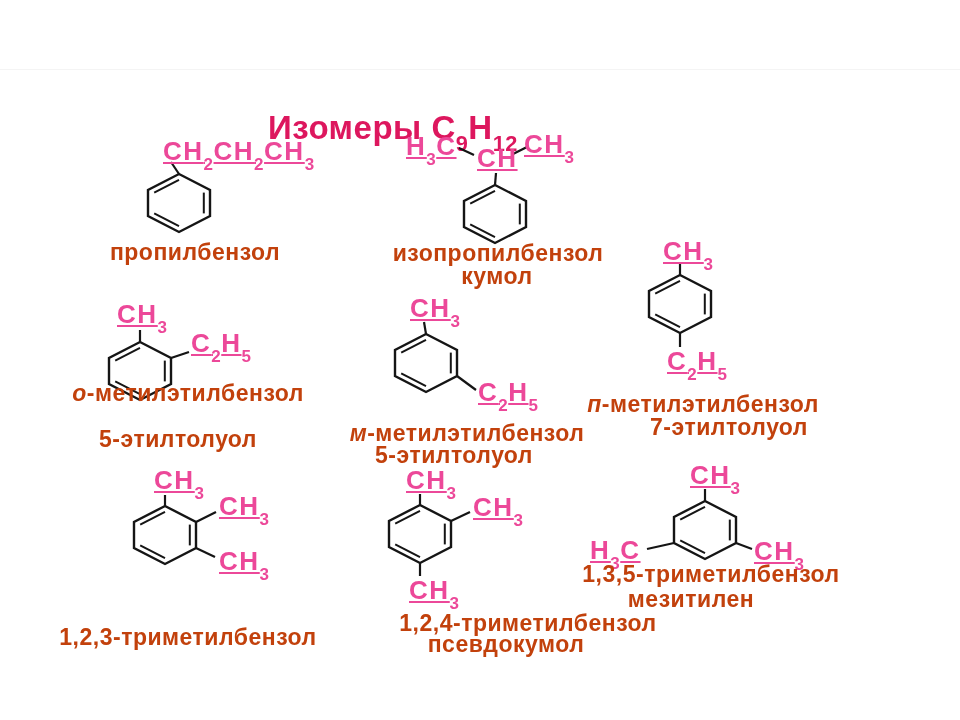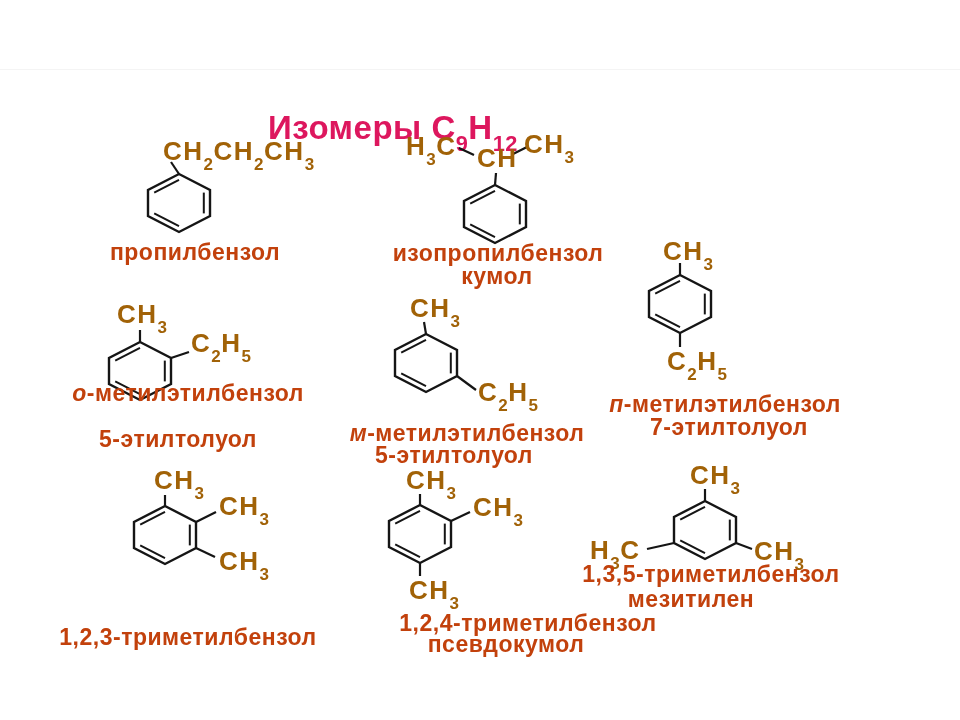--- a/index.html
+++ b/index.html
@@ -15,21 +15,21 @@
   }
   .title {
     position:absolute; left:153px; top:76px; width:480px;
     text-align:center; font-size:33px; font-weight:bold;
     letter-spacing:0.5px; line-height:36px; white-space:nowrap;
   }
   .title sub { font-size:0.66em; line-height:0; position:relative; top:0.18em; }
   .structures { position:absolute; left:0; top:0; }
   .formula {
     position:absolute; font-weight:bold; font-size:26px; line-height:26px;
-    letter-spacing:1.5px; white-space:nowrap; color:#a16207;
+    letter-spacing:1.5px; white-space:nowrap; color:#ec4899;text-decoration:underline;
   }
   .formula sub { font-size:17px; letter-spacing:0.5px; line-height:0; position:relative; top:0.22em; }
   .mol-label {
     position:absolute; font-weight:bold; font-size:23px; line-height:22px;
     letter-spacing:0.5px; text-align:center; white-space:nowrap; color:#c2410c;
   }
   .it { font-style:italic; }
 </style>
 </head>
 <body>
@@ -133,21 +133,21 @@
   <div>
     <span class="formula" style="left:410px;top:283px">CH<sub>3</sub></span>
     <span class="formula" style="left:478px;top:367px">C<sub>2</sub>H<sub>5</sub></span>
     <div class="mol-label" style="left:337px;top:410px;width:260px"><span class="it">м</span><span>-метилэтилбензол</span></div>
     <div class="mol-label" style="left:324px;top:432px;width:260px"><span>5-этилтолуол</span></div>
   </div>
 
   <div>
     <span class="formula" style="left:663px;top:226px">CH<sub>3</sub></span>
     <span class="formula" style="left:667px;top:336px">C<sub>2</sub>H<sub>5</sub></span>
-    <div class="mol-label" style="left:595px;top:381px;width:260px"><span class="it">п</span><span>-метилэтилбензол</span></div>
+    <div class="mol-label" style="left:573px;top:381px;width:260px"><span class="it">п</span><span>-метилэтилбензол</span></div>
     <div class="mol-label" style="left:599px;top:404px;width:260px"><span>7-этилтолуол</span></div>
   </div>
 
   <div>
     <span class="formula" style="left:154px;top:455px">CH<sub>3</sub></span>
     <span class="formula" style="left:219px;top:481px">CH<sub>3</sub></span>
     <span class="formula" style="left:219px;top:536px">CH<sub>3</sub></span>
     <div class="mol-label" style="left:48px;top:614px;width:280px"><span>1,2,3-триметилбензол</span></div>
   </div>
 

